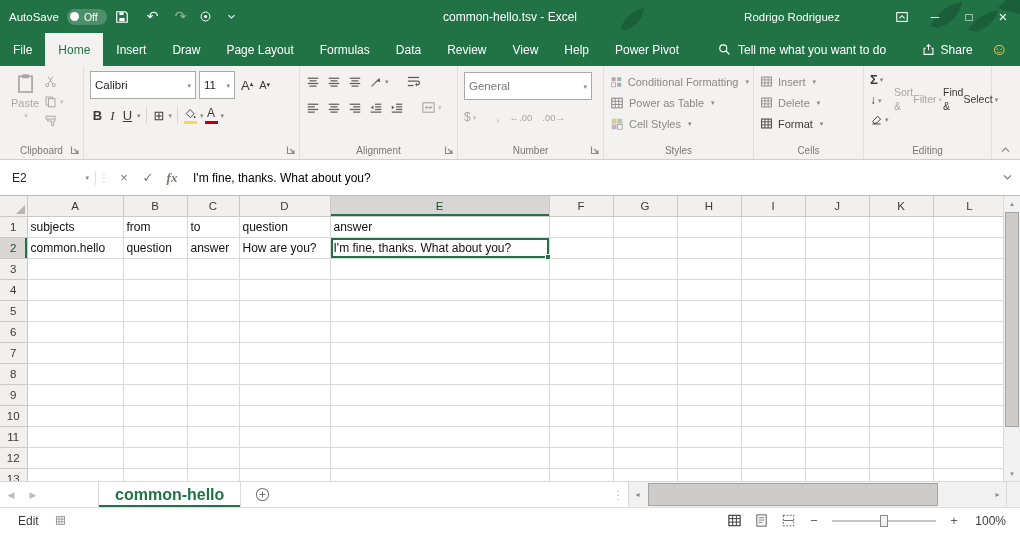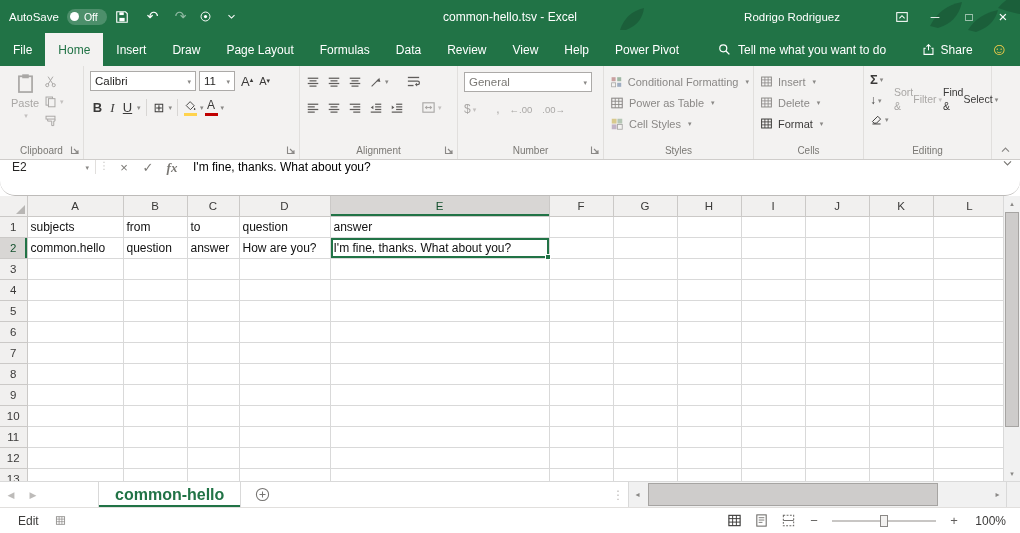--- a/index.html
+++ b/index.html
@@ -46,21 +46,21 @@
 .g-align{width:158px;}
 .g-number{width:146px;}
 .g-styles{width:150px;}
 .g-cells{width:110px;}
 .g-editing{width:128px;}
 .clip-body{display:flex;}
 .paste-btn{display:flex;flex-direction:column;align-items:center;font-size:11px;width:38px;gap:3px;padding-top:2px;}
 .clip-col{display:flex;flex-direction:column;gap:7px;padding-top:4px;}
 .clip-col .sbtn{display:flex;align-items:center;gap:1px;}
 .fr1{display:flex;align-items:center;gap:3px;}
-.combo{background:#fff;border:1px solid #acaaa8;height:20px;display:flex;align-items:center;justify-content:space-between;padding:0 4px;font-size:11.5px;}
+.combo{background:#fff;border:1px solid #acaaa8;height:28px;display:flex;align-items:center;justify-content:space-between;padding:0 4px;font-size:11.5px;}
 .fname{width:106px;}
 .fsize{width:36px;}
 .szbtn{font-size:13px;color:#3b3a39;display:flex;align-items:flex-start;margin-left:3px;}
 .szbtn sup{font-size:7px;margin-top:2px;color:#3b3a39;}
 .szbtn .smA{font-size:11px;}
 .fr2{display:flex;align-items:center;margin-top:8px;}
 .fbtn2{font-size:13px;color:#3b3a39;min-width:15px;text-align:center;}
 .fbtn2.b{font-weight:bold;}
 .fbtn2.i{font-style:italic;font-family:"Liberation Serif",serif;}
 .fbtn2.u{text-decoration:underline;}
@@ -85,21 +85,21 @@
 .cellrow{display:flex;align-items:center;gap:5px;height:21px;font-size:11px;color:#8a8886;}
 .cellrow.en{color:#3b3a39;}
 .editing-body{display:flex;gap:5px;}
 .ed-col{display:flex;flex-direction:column;gap:6px;width:26px;padding-top:1px;}
 .edbtn{display:flex;align-items:center;font-size:12px;color:#3b3a39;}
 .sigma{font-weight:bold;font-size:13px;}
 .bigbtn2{display:flex;align-items:center;font-size:10.5px;line-height:1.25;width:44px;padding-top:2px;color:#3b3a39;}
 .bigbtn2 .withdd{display:flex;align-items:center;}
 
 
-#formulabar{position:absolute;top:160px;left:0;width:100%;height:36px;background:#fff;border-bottom:1px solid #bdbbb9;display:flex;align-items:flex-start;border-radius:15px;}
+#formulabar{position:absolute;top:160px;left:0;width:100%;height:36px;background:#fff;border-bottom:1px solid #bdbbb9;display:flex;align-items:center;}
 .namebox{width:96px;display:flex;align-items:center;justify-content:space-between;padding:0 6px 0 12px;border-right:1px solid #e1dfdd;font-size:12px;}
 .fb-dots{display:flex;align-items:center;color:#c8c6c4;font-size:10px;padding:0 3px;}
 .fb-btn{width:24px;display:flex;align-items:center;justify-content:center;font-size:13px;color:#7a7874;}
 .fb-fx{font-family:"Liberation Serif",serif;font-style:italic;font-weight:bold;}
 .fb-content{flex:1;display:flex;align-items:center;padding-left:9px;font-size:12px;color:#000;}
 .fb-expand{width:26px;display:flex;align-items:center;justify-content:center;color:#7a7874;}
 
 
 #gridarea{position:absolute;top:196px;left:0;width:1003px;height:285px;overflow:hidden;background:#fff;}
 table.sheet{border-collapse:collapse;table-layout:fixed;width:1006px;}

